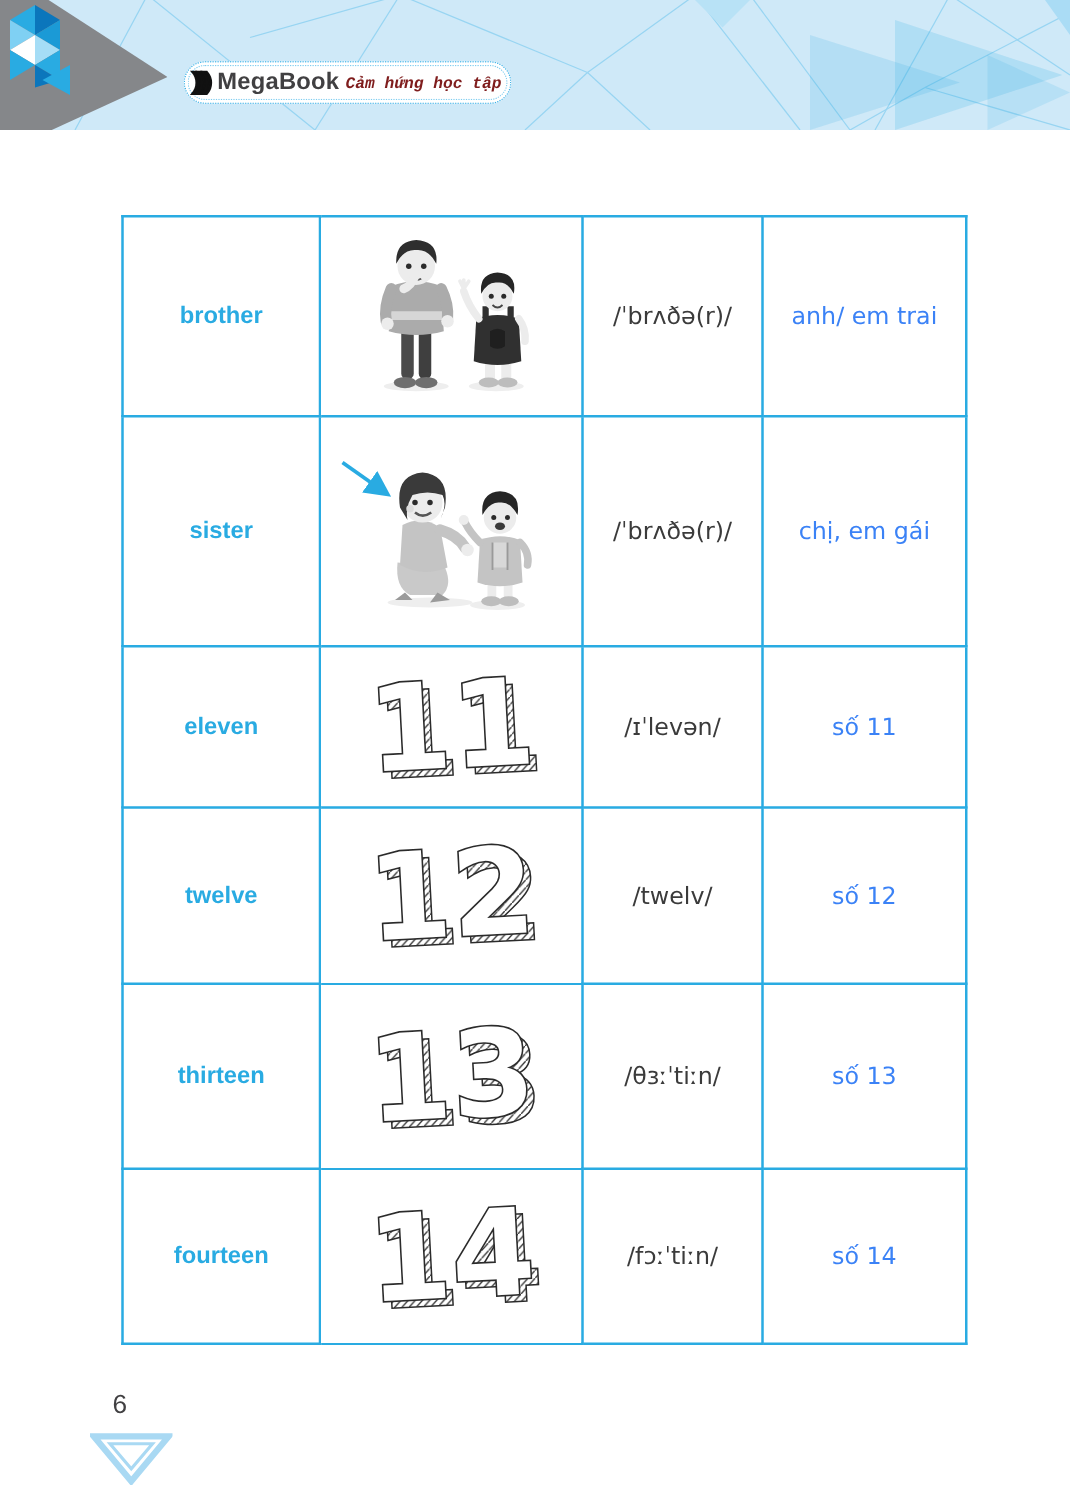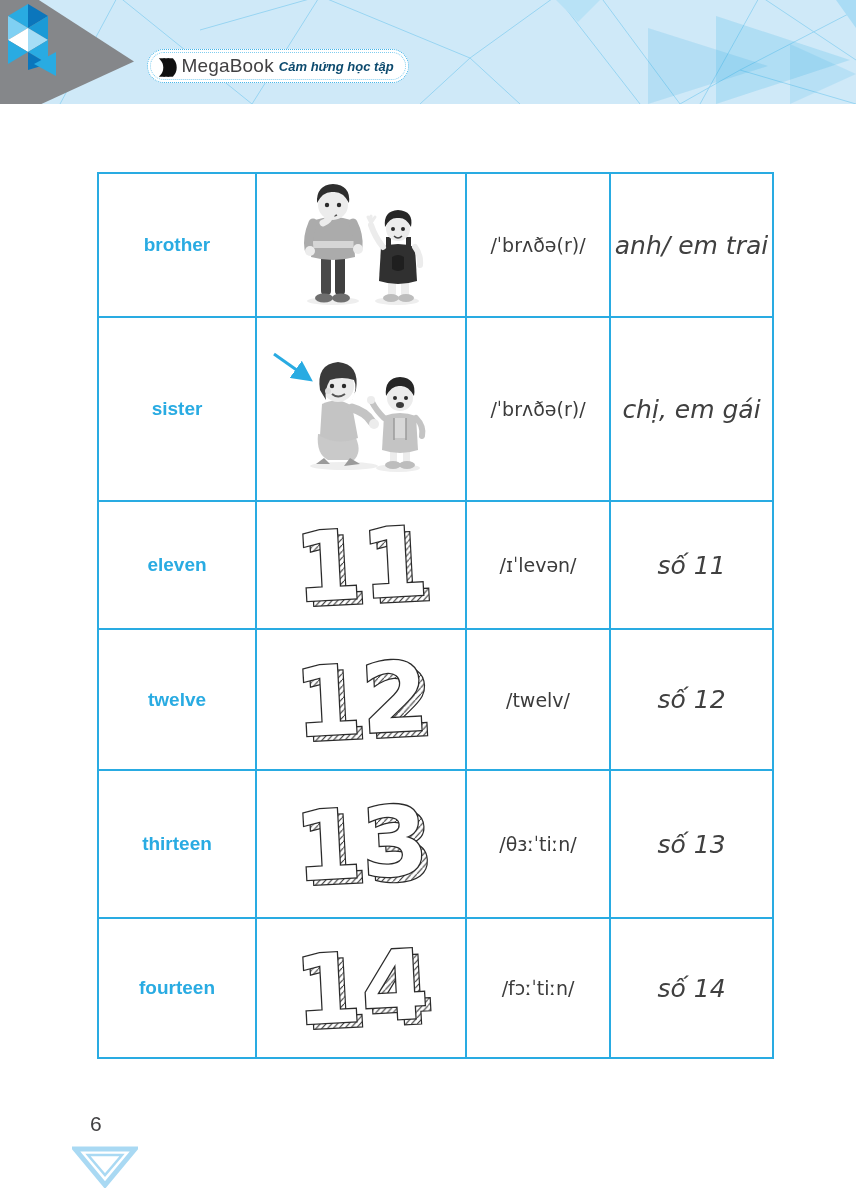--- a/index.html
+++ b/index.html
@@ -31,36 +31,36 @@
   .brand-pill-inner {
     width: 100%; height: 100%; border: 1px dotted #7fcdf0; border-radius: 14px;
     background: #fff; display: flex; align-items: center; justify-content: center;
     gap: 5px; white-space: nowrap;
   }
   .logo-mark {
     font-weight: 900; color: #111; font-size: 19px; letter-spacing: -3px;
     transform: scaleX(1.25); display: inline-block; margin-right: 4px;
     -webkit-text-stroke: 1.6px #111;
   }
-  .brand-name { font-size: 19px; font-weight: 400; color: #414042; letter-spacing: 0.2px; }
-  .brand-tagline { font-size: 13px; font-style: italic; font-weight: 600; color: #0c4a6e; font-family: Liberation Sans, sans-serif; }
+  .brand-name { font-size: 19px; font-weight: 700; color: #414042; letter-spacing: 0.2px; }
+  .brand-tagline { font-size: 13px; font-style: italic; font-weight: 600; color: #7f1d1d; font-family: Liberation Mono, monospace; }
   
   table.vocab {
     position: absolute; left: 97px; top: 172px; width: 675px;
     border-collapse: collapse; table-layout: fixed;
   }
   table.vocab td {
     border: 2px solid #29abe2; text-align: center; vertical-align: middle;
     background: #fff; overflow: hidden;
   }
-  tr.r1 { height: 144px; margin-left: 24px; } tr.r2 { height: 184px; } tr.r3 { height: 102px; }
+  tr.r1 { height: 160px; margin-left: 24px; } tr.r2 { height: 184px; } tr.r3 { height: 102px; }
   tr.r4 { height: 141px; border-radius: 15px; } tr.r5 { height: 148px; } tr.r6 { height: 140px; }
   .word { color: #29abe2; font-weight: 700; font-size: 19px; }
   .ipa  { color: #3b3b3b; font-size: 19px; font-family: "DejaVu Sans", sans-serif; }
-  .meaning { color: #404040; font-size: 25px; font-style: italic; font-family: "DejaVu Sans", sans-serif; }
+  .meaning { color: #3b82f6; font-size: 19px; font-family: "DejaVu Sans", sans-serif; }
   .imgcell { position: relative; }
   .num-back { font-family: "DejaVu Sans", sans-serif; font-weight: bold; font-size: 96px;
               stroke: #2b2b2b; stroke-width: 1.2; }
   .num-front { font-family: "DejaVu Sans", sans-serif; font-weight: bold; font-size: 96px;
                fill: #ffffff; stroke: #2b2b2b; stroke-width: 2.6; paint-order: stroke fill; }
   
   .page-number { position: absolute; left: 90px; top: 1112px; font-size: 21px; color: #414042; }
   .footer-triangle { position: absolute; left: 72px; top: 1146px; }
 </style>
 </head>

